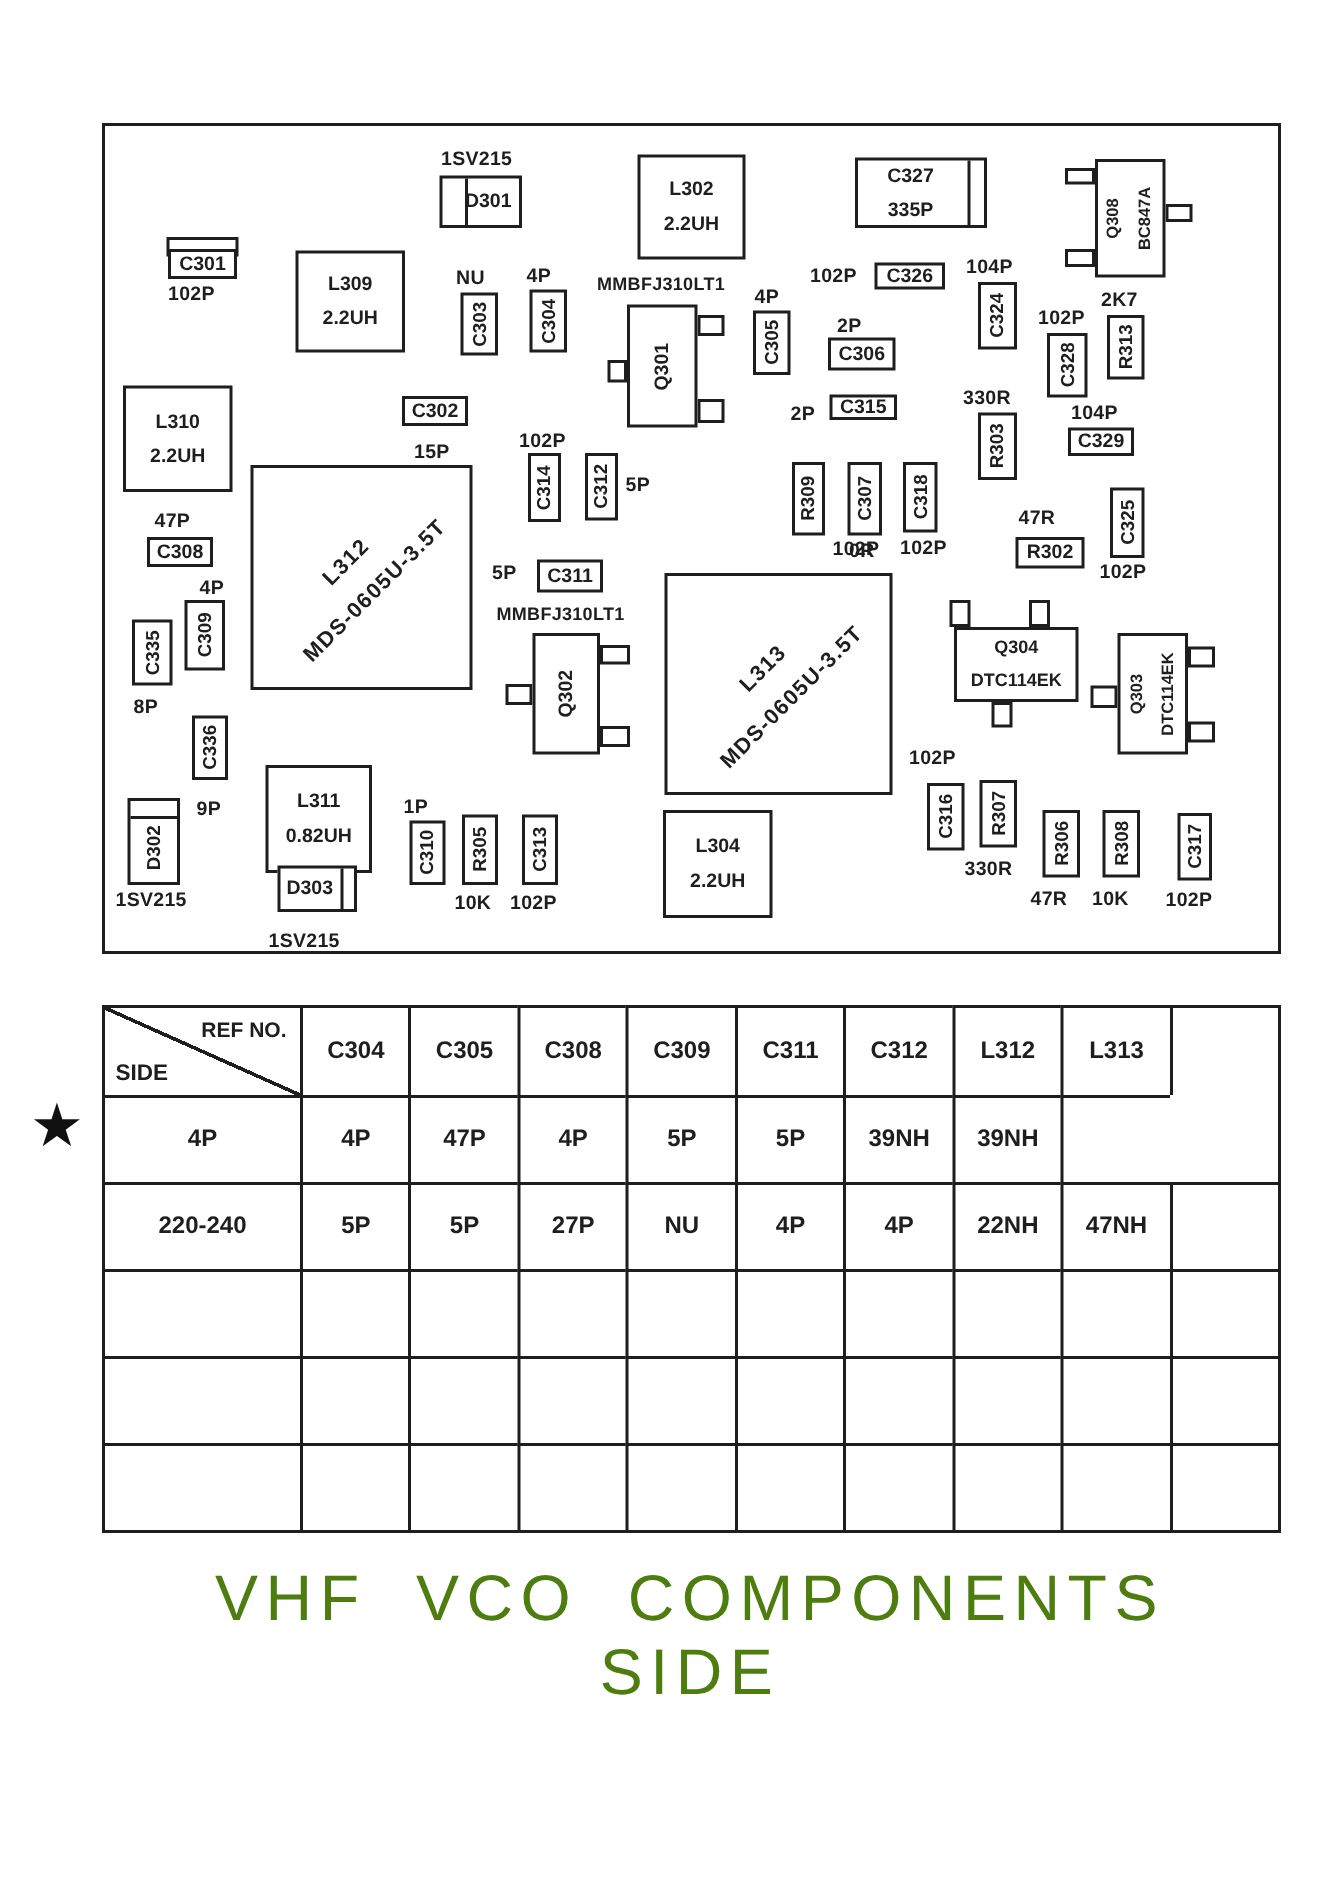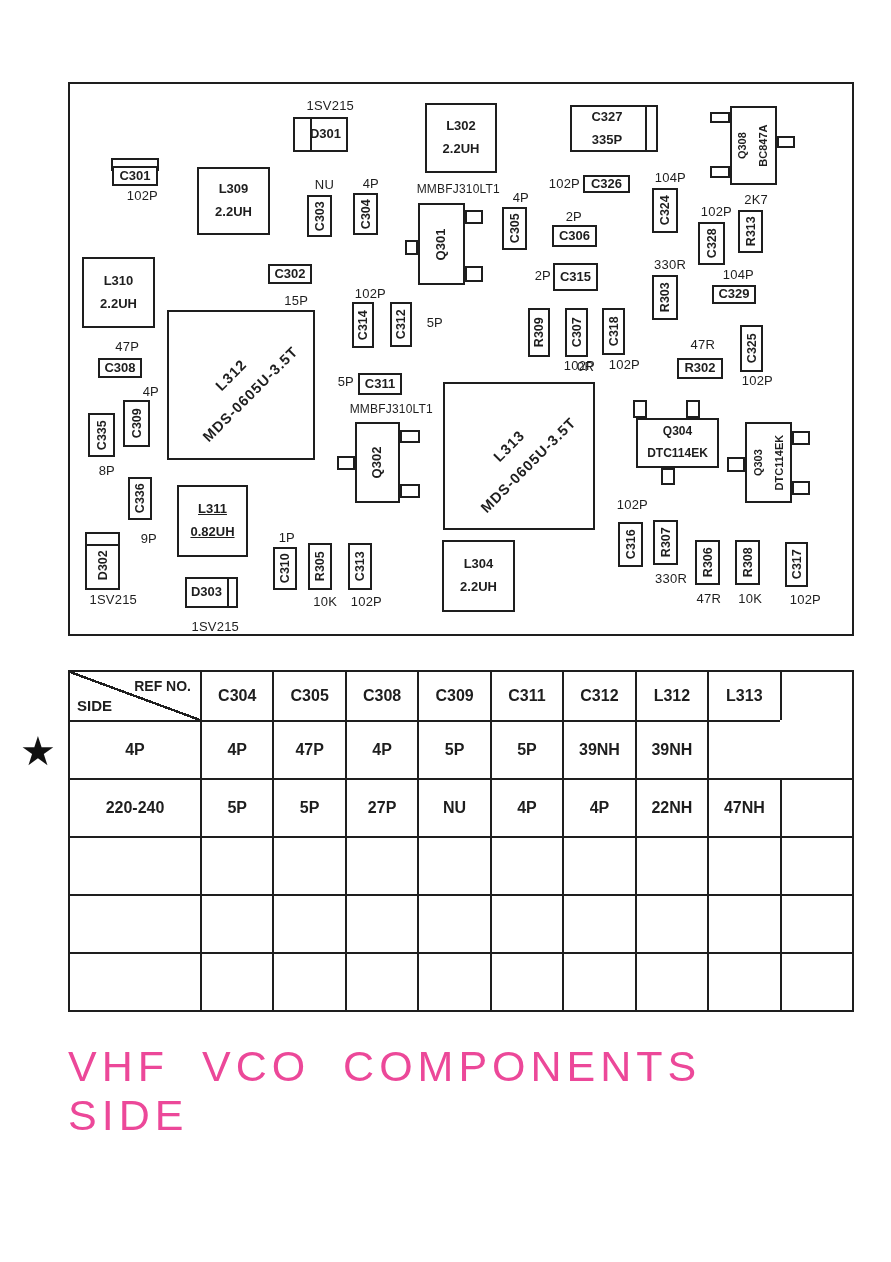--- a/index.html
+++ b/index.html
@@ -19,21 +19,21 @@
   .comp .lbl div { line-height:1.15; }
   .comp .lbl div + div { margin-top:8px; }
   .comp.vbox .lbl { transform:rotate(-90deg); font-size:12.5px; }
   .comp.diag .lbl { transform:rotate(-45deg); font-size:14.5px; letter-spacing:1px; }
   .comp.diag .lbl div + div { margin-top:10px; }
   .comp.pad { background:#fff; }
   .divline { position:absolute; background:var(--ink); }
   .divline.v { top:0; bottom:0; width:2px; }
   .divline.h { left:0; right:0; height:2px; }
   .freetext {
-    position:absolute; text-align:right; font-weight:400; font-size:13px;
+    position:absolute; text-align:left; font-weight:700; font-size:13px;
     white-space:nowrap; letter-spacing:0.2px;
   }
   .star {
     position:absolute; left:20px; top:731px; font-size:40px; line-height:1;
     color:#111; font-family:"DejaVu Sans", sans-serif;
   }
   .spec-table {
     position:absolute; border-right:2px solid var(--ink); border-bottom:2px solid var(--ink);
     background:#fff;
   }
@@ -44,23 +44,23 @@
     font-weight:700; font-size:16px; position:relative; box-sizing:border-box;
   }
   .tcell.corner {
     background:linear-gradient(to bottom left,
       #fff calc(50% - 1.2px), var(--ink) calc(50% - 1.2px),
       var(--ink) calc(50% + 1.2px), #fff calc(50% + 1.2px));
   }
   .corner-ref { position:absolute; top:6px; right:9px; font-size:14px; font-weight:700; }
   .corner-band { position:absolute; bottom:6px; left:7px; font-size:15px; font-weight:700; }
   .caption {
-    position:absolute; left:68px; top:1042px; width:784px; text-align:left;
+    position:absolute; left:68px; top:1042px; width:784px; text-align:center;
     font-size:43px; font-weight:400; letter-spacing:5px; word-spacing:16px;
-    color:#ec4899; font-family:"Liberation Sans", sans-serif;
+    color:#4d7c0f; font-family:"Liberation Sans", sans-serif;
   }
   .pagenum {
     position:absolute; left:545px; top:1130px; width:300px; text-align:right;
     font-family:"Liberation Serif", serif; font-size:45px; letter-spacing:2px;
     word-spacing:14px; color:#1a1a1a;
   }
 </style>
 </head>
 <body>
 
@@ -133,21 +133,21 @@
       <div class="comp vbox" style="left: 652px; top: 188px; width: 26px; height: 45px;">
         <div class="lbl">
           <div>C324</div>
         </div>
       </div>
       <div class="comp box" style="left: 552px; top: 225px; width: 45px; height: 22px;">
         <div class="lbl">
           <div>C306</div>
         </div>
       </div>
-      <div class="comp box" style="left: 553px; top: 263px; width: 45px; height: 28px;">
+      <div class="comp box" style="left: 553px; top: 263px; width: 45px; height: 17px;">
         <div class="lbl">
           <div>C315</div>
         </div>
       </div>
       <div class="comp vbox" style="left: 698px; top: 222px; width: 27px; height: 43px;">
         <div class="lbl">
           <div>C328</div>
         </div>
       </div>
       <div class="comp vbox" style="left: 738px; top: 210px; width: 25px; height: 43px;">
@@ -245,21 +245,21 @@
         <div class="lbl" style="font-size: 13px;">
           <div>Q302</div>
         </div>
       </div>
       <div class="comp diag" style="left: 443px; top: 382px; width: 152px; height: 148px;">
         <div class="lbl">
           <div>L313</div>
           <div>MDS-0605U-3.5T</div>
         </div>
       </div>
-      <div class="comp box" style="left: 177px; top: 485px; width: 71px; height: 72px; text-decoration: underline;">
+      <div class="comp box" style="left: 177px; top: 510px; width: 71px; height: 72px;">
         <div class="lbl">
           <div>L311</div>
           <div>0.82UH</div>
         </div>
       </div>
       <div class="comp box" style="left: 442px; top: 540px; width: 73px; height: 72px;">
         <div class="lbl">
           <div>L304</div>
           <div>2.2UH</div>
         </div>
@@ -377,21 +377,21 @@
       <div class="freetext" style="left: 303px; top: 594px; width: 34px;">10K</div>
       <div class="freetext" style="left: 340px; top: 594px; width: 42px;">102P</div>
       <div class="freetext" style="left: 606px; top: 497px; width: 42px;">102P</div>
       <div class="freetext" style="left: 643px; top: 571px; width: 44px;">330R</div>
       <div class="freetext" style="left: 687px; top: 591px; width: 34px;">47R</div>
       <div class="freetext" style="left: 728px; top: 591px; width: 34px;">10K</div>
       <div class="freetext" style="left: 777px; top: 592px; width: 44px;">102P</div>
     </div>
   <div class="star">★</div>
   <div id="spec-table" class="spec-table" style="left: 68px; top: 670px; width: 784px;">
-      <div class="trow" style="grid-template-columns: 132px repeat(9, 1fr); height: 50px;">
+      <div class="trow" style="grid-template-columns: 132px repeat(9, 1fr); height: 60px;">
         <div class="tcell corner">
           <div class="corner-ref">REF NO.</div>
           <div class="corner-band">SIDE</div>
         </div>
         <div class="tcell th">C304</div>
         <div class="tcell th">C305</div>
         <div class="tcell th">C308</div>
         <div class="tcell th">C309</div>
         <div class="tcell th">C311</div>
         <div class="tcell th">C312</div>

